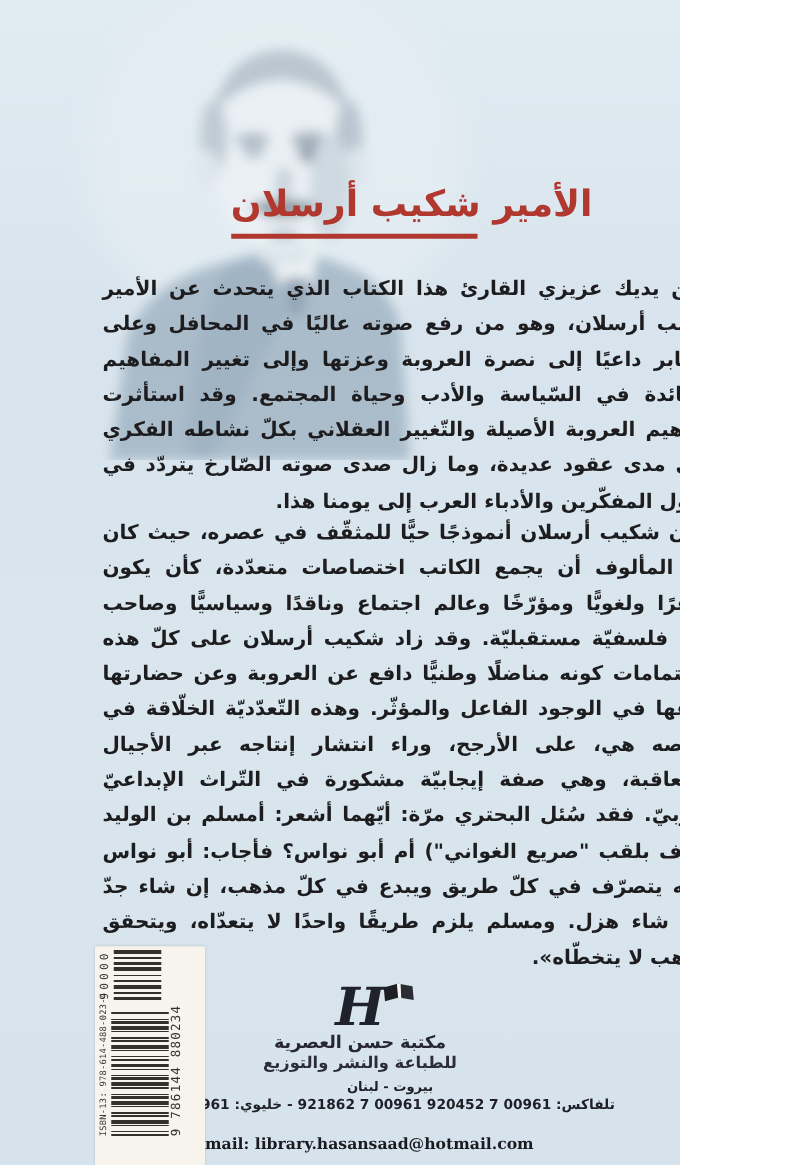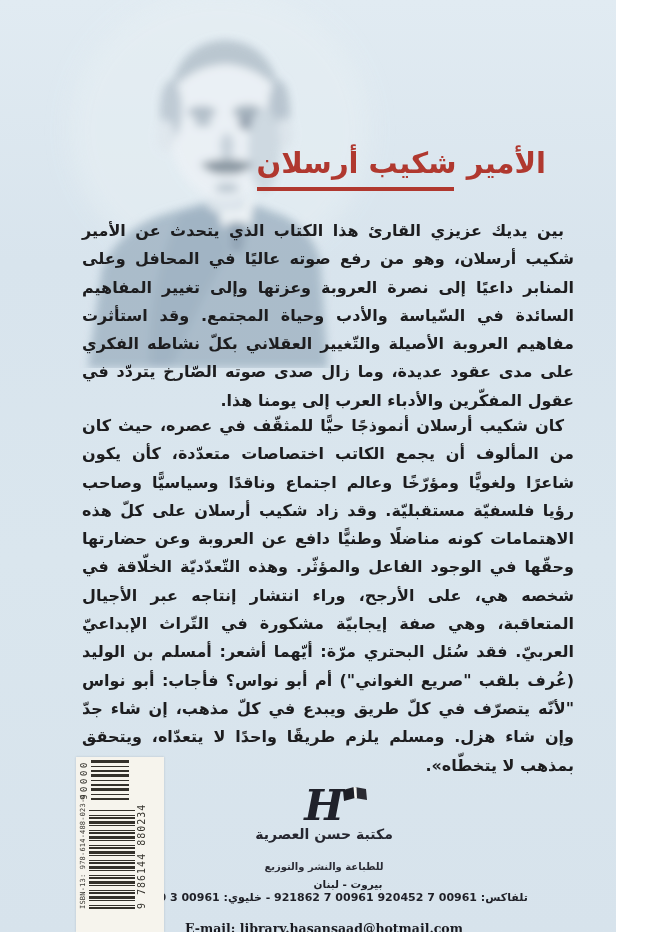--- a/index.html
+++ b/index.html
@@ -1,18 +1,18 @@
 <!DOCTYPE html>
 <html lang="ar"><head>
 <meta charset="utf-8">
 <style>
   html,body{margin:0;padding:0;background:#ffffff;}
   .cover{
     position:relative;
-    width:616px;height:932px;
+    width:544px;height:932px;
     overflow:hidden;
     background:linear-gradient(180deg,#e1ebf2 0%,#d8e4ed 28%,#dae6ee 60%,#d7e3ec 100%);
     font-family:"DejaVu Sans",sans-serif;
   }
   
   .portrait{position:absolute;left:30px;top:0;width:400px;height:368px;opacity:.85;}
   
   .title-wrap{
     position:absolute;top:146px;right:70px;
     display:flex;flex-direction:column;align-items:flex-end;
@@ -39,21 +39,21 @@
     transform:translateX(16px);
     color:#22232b;
   }
   .logo-mark{position:relative;height:46px;line-height:44px;}
   .logo-h{
     font-family:"DejaVu Serif",serif;font-style:italic;font-weight:700;
     font-size:42px;color:#20222b;
   }
   .logo-book{position:absolute;right:-24px;top:2px;}
   .pub-name{font-size:14px;font-weight:700;margin-top:-4px;color:#262730;}
-  .pub-sub{font-size:10px;font-weight:700;color:#2c2d36;margin-top:19px;}
+  .pub-sub{font-size:13px;font-weight:700;color:#2c2d36;margin-top:1px;}
   .pub-city{font-size:10.5px;font-weight:700;margin-top:6px;color:#1f2027;margin-left:48px;}
   .pub-phone{font-size:11px;font-weight:700;direction:rtl;margin-top:1px;color:#1f2027;white-space:nowrap;}
   .pub-email{font-size:12.5px;font-weight:700;font-family:"DejaVu Serif",serif;margin-top:17px;color:#1a1b21;}
   
   .barcode-strip{
     position:absolute;left:76px;top:757px;width:88px;height:175px;
     background:#f6f4ed;box-shadow:0 0 2px rgba(120,130,140,.35);
   }
   .bc-rot{
     position:absolute;left:3px;top:152px;

